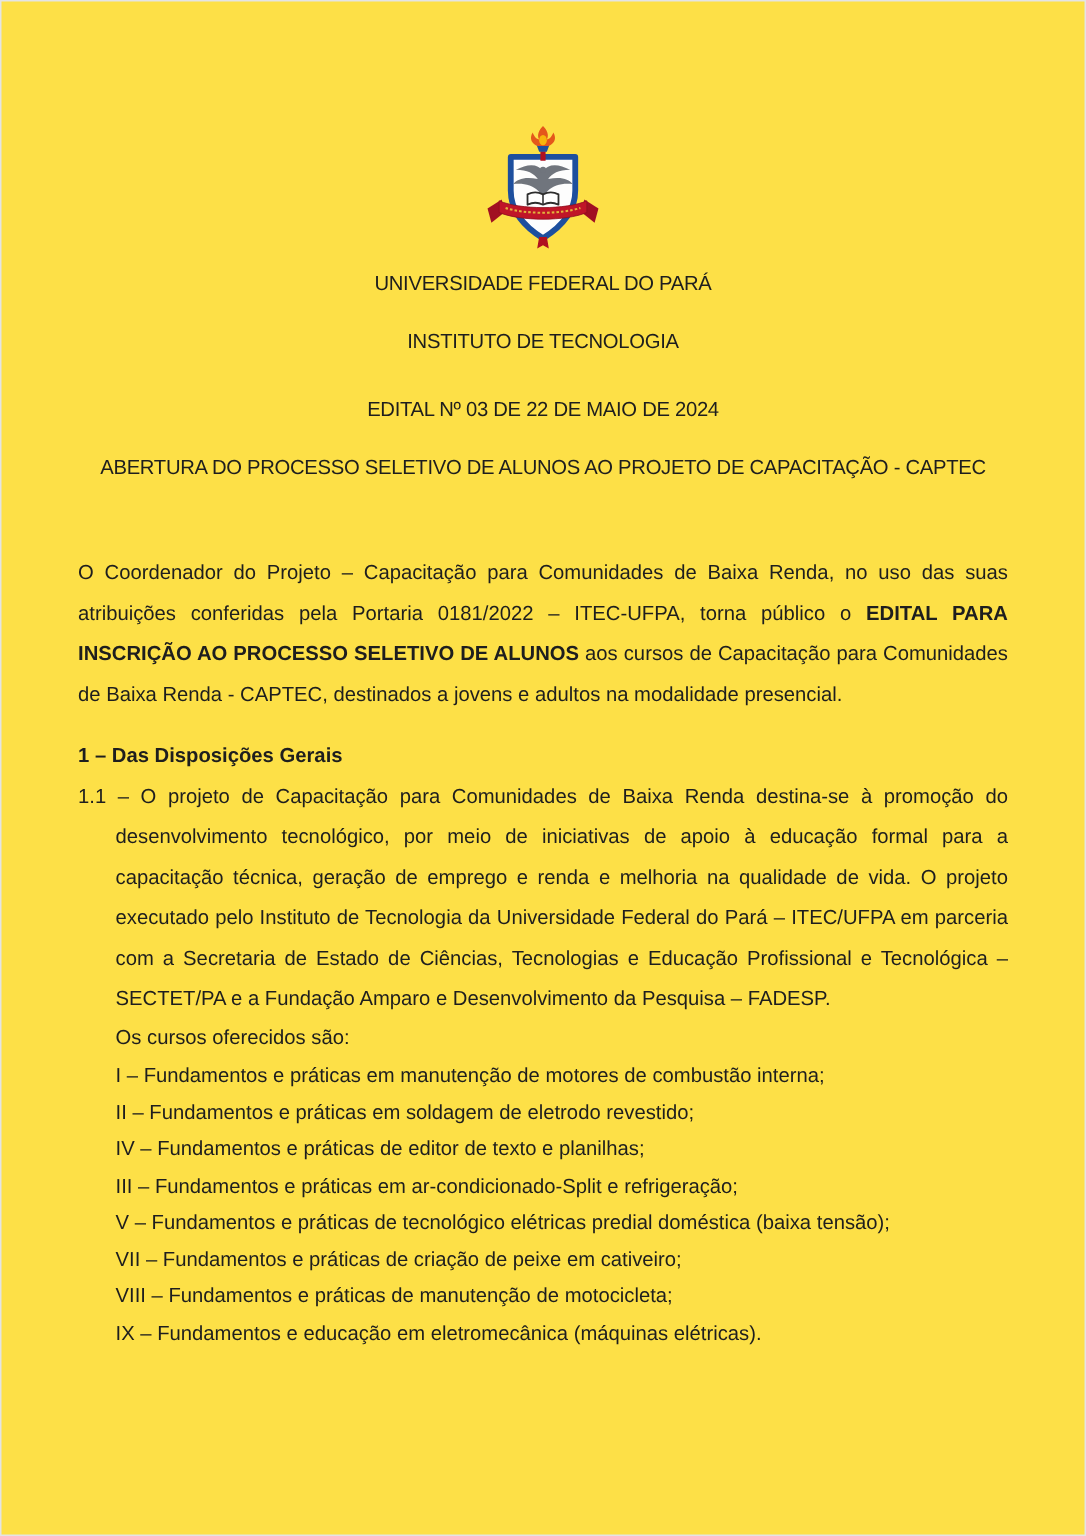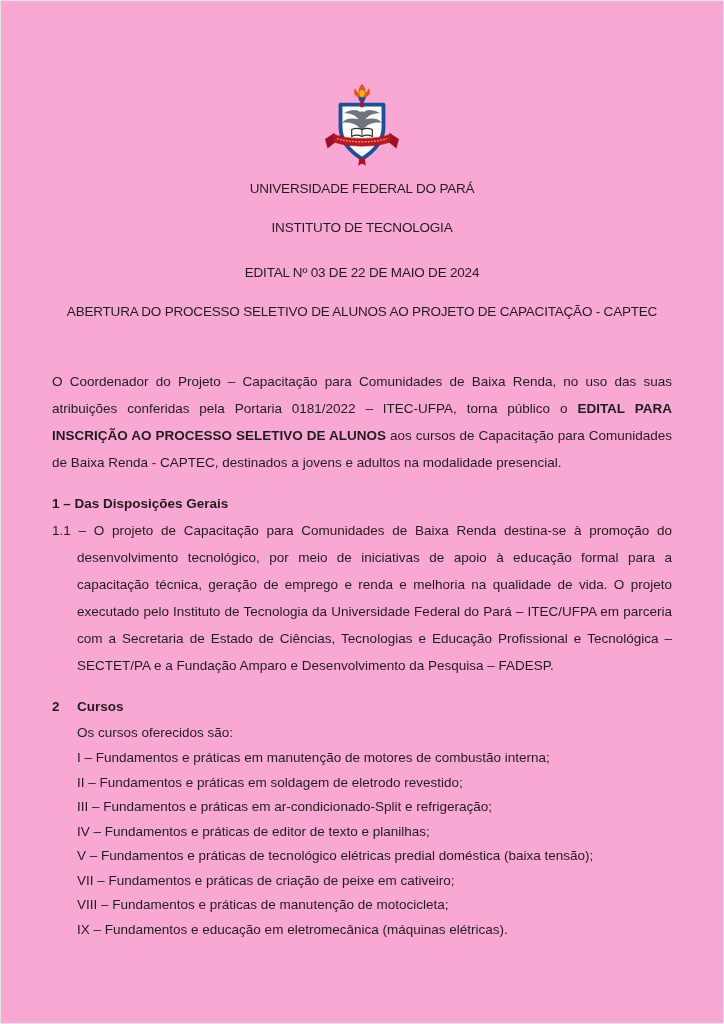--- a/index.html
+++ b/index.html
@@ -1,20 +1,20 @@
 <!DOCTYPE html>
 <html lang="pt"><head>
 <meta charset="utf-8">
 <style>
   html, body { margin: 0; padding: 0; background: #ffffff; }
   .page {
     position: relative;
     width: 724px;
     height: 1024px;
-    background: #f9a8d4;
+    background: #fde047;
     box-shadow: inset 0 0 0 1px #e4e4e4;
     font-family: "Liberation Sans", sans-serif;
     font-size: 13.5px;
     color: #1e1e1e;
     overflow: hidden;
     box-sizing: border-box;
   }
   .content { padding: 0 52px; }
   .logo-wrap { padding-top: 84px; text-align: center; line-height: 0; }
   .center-line {
@@ -90,29 +90,28 @@
   <div class="center-line">ABERTURA DO PROCESSO SELETIVO DE ALUNOS AO PROJETO DE CAPACITAÇÃO - CAPTEC</div>
 
   <div class="content">
 
     <p class="para intro"><span>O Coordenador do Projeto – Capacitação para Comunidades de Baixa Renda, no uso das suas atribuições conferidas pela Portaria 0181/2022 – ITEC-UFPA, torna público o</span> <span class="b">EDITAL PARA INSCRIÇÃO AO PROCESSO SELETIVO DE ALUNOS</span> <span>aos cursos de Capacitação para Comunidades de Baixa Renda - CAPTEC, destinados a jovens e adultos na modalidade presencial.</span></p>
 
     <div class="heading">1 – Das Disposições Gerais</div>
 
     <p class="para hang"><span>1.1 –</span> <span>O projeto de Capacitação para Comunidades de Baixa Renda destina-se à promoção do desenvolvimento tecnológico, por meio de iniciativas de apoio à educação formal para a capacitação técnica, geração de emprego e renda e melhoria na qualidade de vida. O projeto executado pelo Instituto de Tecnologia da Universidade Federal do Pará – ITEC/UFPA em parceria com a Secretaria de Estado de Ciências, Tecnologias e Educação Profissional e Tecnológica – SECTET/PA e a Fundação Amparo e Desenvolvimento da Pesquisa – FADESP.</span></p>
 
-    <div class="sec2-heading"><span class="num">2</span><span>Cursos</span></div>
 
     <div class="indented">Os cursos oferecidos são:</div>
 
     <div class="course-list">
       <div class="course-item">I – Fundamentos e práticas em manutenção de motores de combustão interna;</div>
       <div class="course-item">II – Fundamentos e práticas em soldagem de eletrodo revestido;</div>
+      <div class="course-item">IV – Fundamentos e práticas de editor de texto e planilhas;</div>
       <div class="course-item">III – Fundamentos e práticas em ar-condicionado-Split e refrigeração;</div>
-      <div class="course-item">IV – Fundamentos e práticas de editor de texto e planilhas;</div>
       <div class="course-item">V – Fundamentos e práticas de tecnológico elétricas predial doméstica (baixa tensão);</div>
       <div class="course-item">VII – Fundamentos e práticas de criação de peixe em cativeiro;</div>
       <div class="course-item">VIII – Fundamentos e práticas de manutenção de motocicleta;</div>
       <div class="course-item">IX – Fundamentos e educação em eletromecânica (máquinas elétricas).</div>
     </div>
 
   </div>
 </div>
 
 </body></html>

